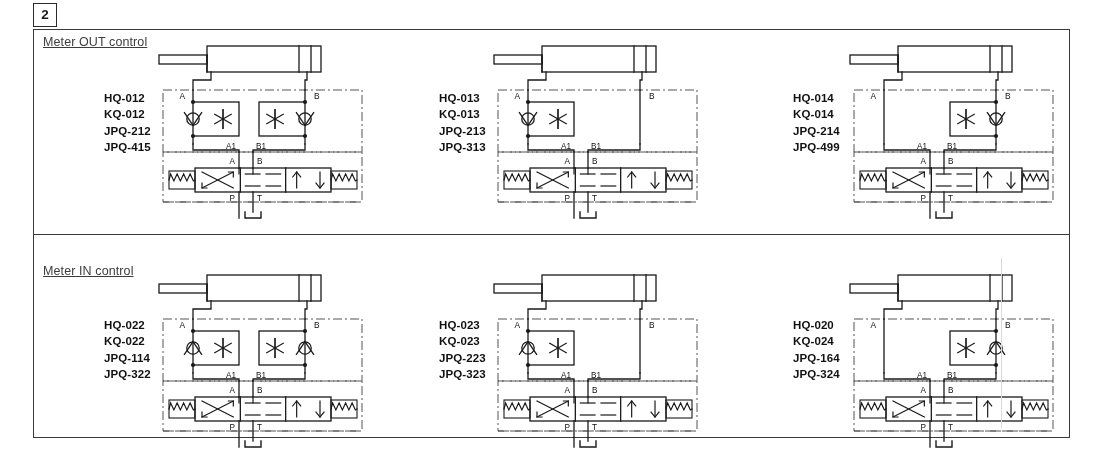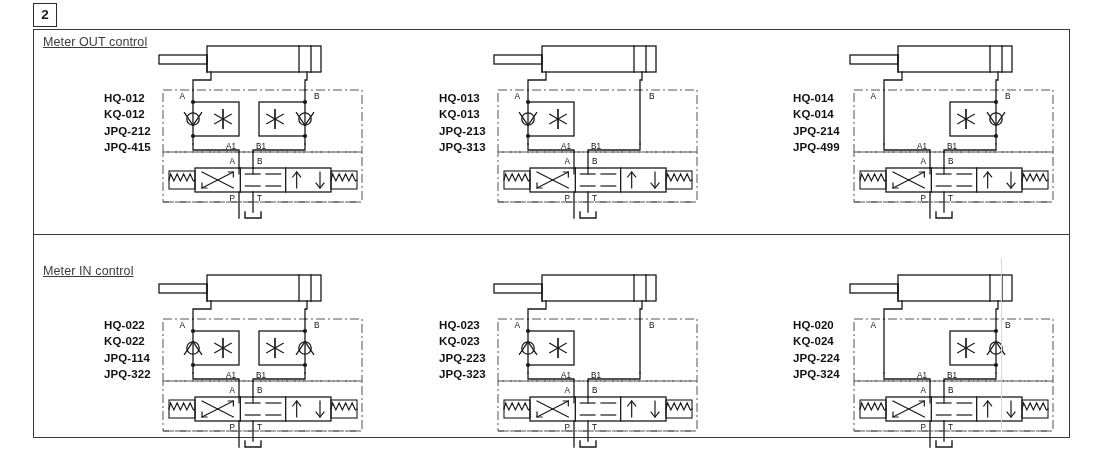--- a/index.html
+++ b/index.html
@@ -436,21 +436,21 @@
               <line x1="98" y1="152" x2="98" y2="172" stroke="#1a1a1a" stroke-width="1.3" stroke-linecap="square"></line>
               <text x="80" y="161" font-size="8.2" font-family="&quot;Liberation Sans&quot;,&quot;DejaVu Sans&quot;,sans-serif" fill="#111111" text-anchor="end">P</text>
               <text x="102" y="161" font-size="8.2" font-family="&quot;Liberation Sans&quot;,&quot;DejaVu Sans&quot;,sans-serif" fill="#111111" text-anchor="start">T</text>
               <line x1="8" y1="162" x2="207" y2="162" stroke="#555555" stroke-width="1" stroke-dasharray="9 3 2 3"></line>
               <polyline points="90,172 90,178 106,178 106,172" fill="none" stroke="#1a1a1a" stroke-width="1.4" stroke-linejoin="miter" stroke-linecap="square"></polyline>
             </svg>
           </div>
           <div class="labels" style="left: 724px; top: 58px;">
             <div class="ln">HQ-020</div>
             <div class="ln">KQ-024</div>
-            <div class="ln">JPQ-224</div>
+            <div class="ln">JPQ-164</div>
             <div class="ln">JPQ-324</div>
           </div>
           <div class="schem" style="left: 812px; top: 10px;">
             <svg width="215" height="190" viewBox="0 0 215 190">
               <rect x="52" y="6" width="114" height="26" fill="none" stroke="#1a1a1a" stroke-width="1.3"></rect>
               <line x1="144" y1="6" x2="144" y2="32" stroke="#1a1a1a" stroke-width="1.3" stroke-linecap="square"></line>
               <line x1="156" y1="6" x2="156" y2="32" stroke="#1a1a1a" stroke-width="1.3" stroke-linecap="square"></line>
               <rect x="4" y="15" width="48" height="9" fill="none" stroke="#1a1a1a" stroke-width="1.3"></rect>
               <line x1="52" y1="15" x2="52" y2="32" stroke="#1a1a1a" stroke-width="1.3" stroke-linecap="square"></line>
               <polyline points="56,32 56,40 38,40 38,50" fill="none" stroke="#1a1a1a" stroke-width="1.3" stroke-linejoin="miter" stroke-linecap="square"></polyline>

